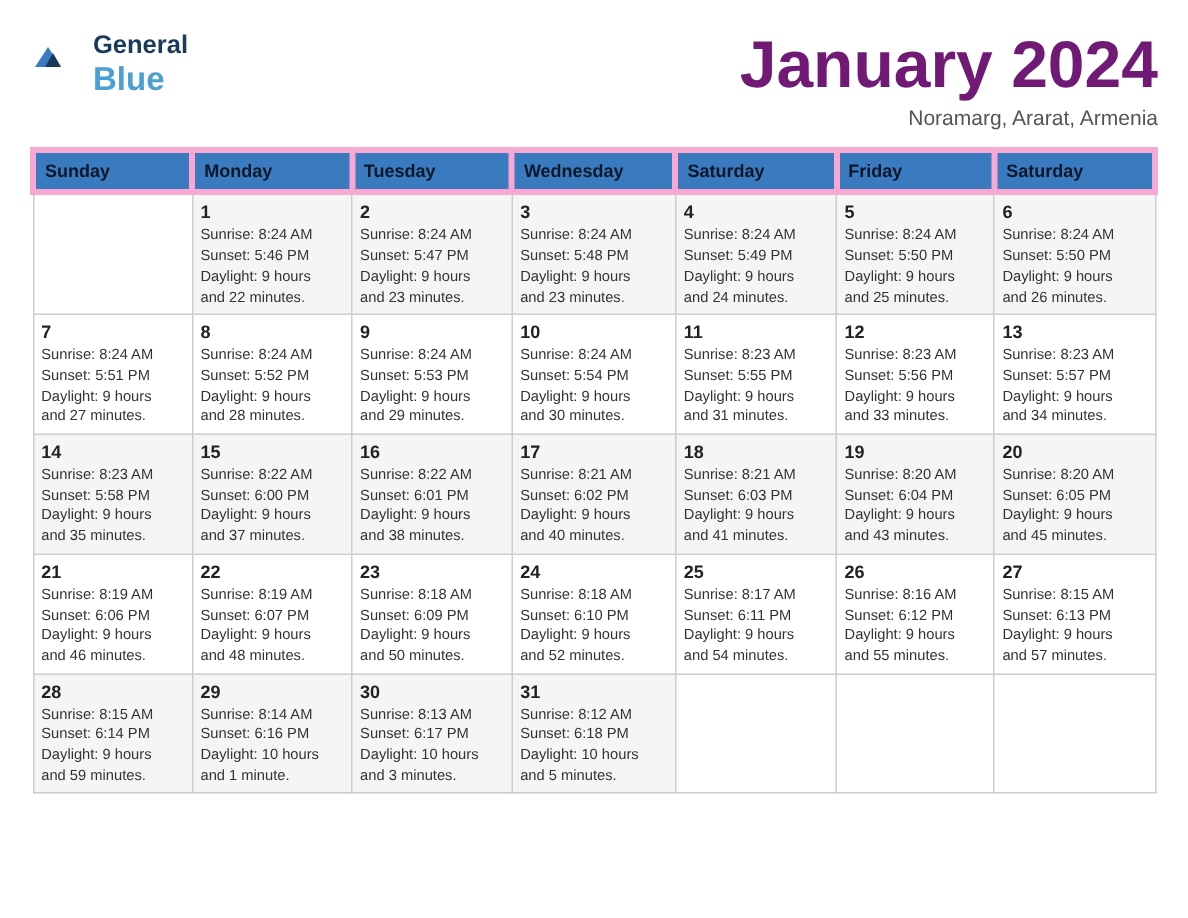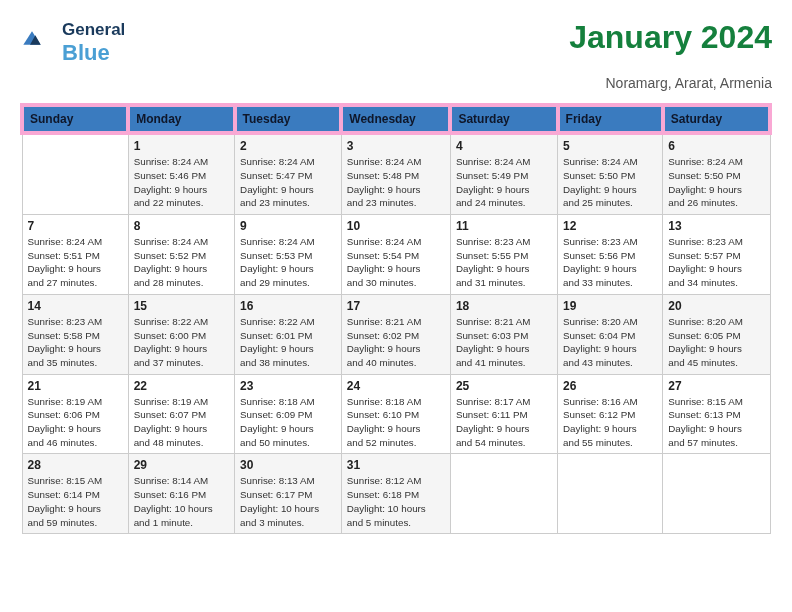--- a/index.html
+++ b/index.html
@@ -28,29 +28,29 @@
     }
     .logo-icon {
       width: 20px;
       height: 20px;
       margin-left: 2px;
     }
     .title-block {
       text-align: right;
     }
     .month-title {
-      font-size: 32px;
+      font-size: 44px;
       font-weight: bold;
-      color: #15803d;
+      color: #701a75;
       line-height: 1.1;
     }
     .location {
       font-size: 14px;
       color: #555;
-      margin-top: 20px;
+      margin-top: 2px;
     }
     .calendar {
       width: 100%;
       border-collapse: collapse;
       font-size: 10.5px;
     }
     .calendar thead th {
       background-color: #3a7bbf;
       color: #0f172a;
       padding: 5px 6px;

